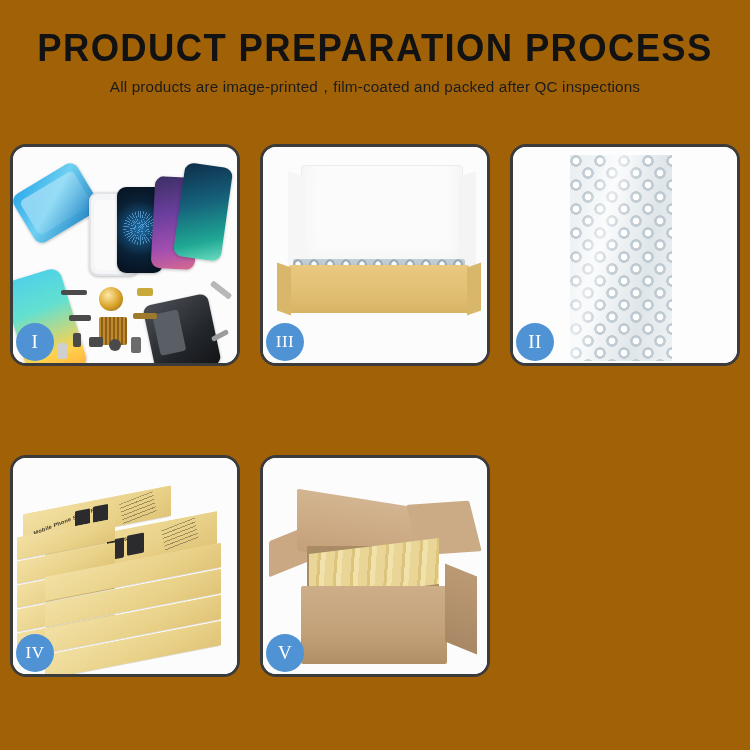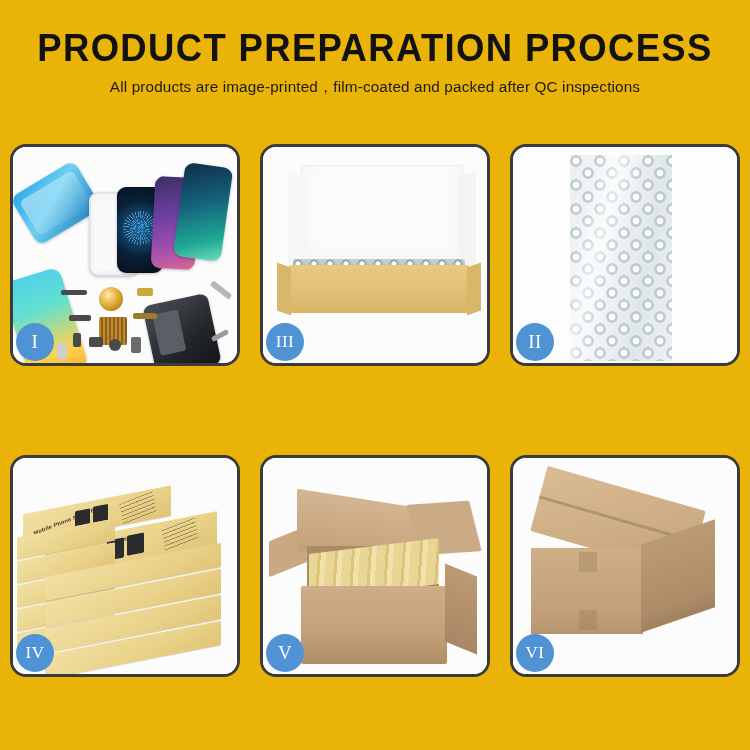--- a/index.html
+++ b/index.html
@@ -12,21 +12,21 @@
     width: 750px;
     height: 750px;
     overflow: hidden;
     font-family: "Liberation Sans", sans-serif;
     color: #1a1a1a;
   }
   .page {
     position: relative;
     width: 750px;
     height: 750px;
-    background: #eab308;
+    background: #a16207;
   }
 
   
   .header {
     position: absolute;
     top: 26px;
     left: 0;
     width: 750px;
     text-align: center;
   }
@@ -446,28 +446,15 @@
         <div class="v-flap-back"></div>
         <div class="v-flap-right"></div>
         <div class="v-inner"></div>
         <div class="v-contents"></div>
         <div class="v-front"></div>
         <div class="v-side"></div>
       </div>
       <div class="badge">V</div>
     </div>
 
-    <div class="panel">
-      <div class="scene">
-        <div class="vi-top">
-            <div class="seam"></div>
-          </div>
-        <div class="vi-front">
-          <div class="vi-tab" style="left:48px;top:4px;"></div>
-          <div class="vi-tab" style="left:48px;top:62px;"></div>
-        </div>
-        <div class="vi-side"></div>
-      </div>
-      <div class="badge wide">VI</div>
-    </div>
 
   </div>
 </div>
 
 </body></html>

